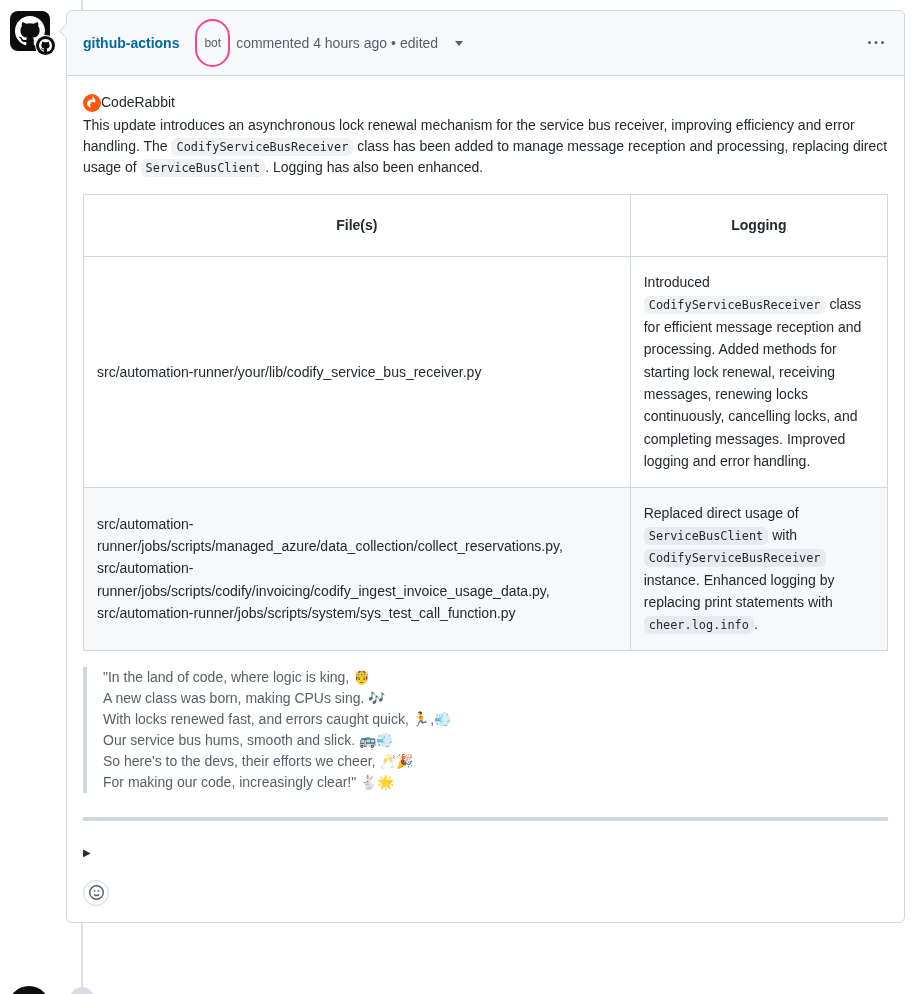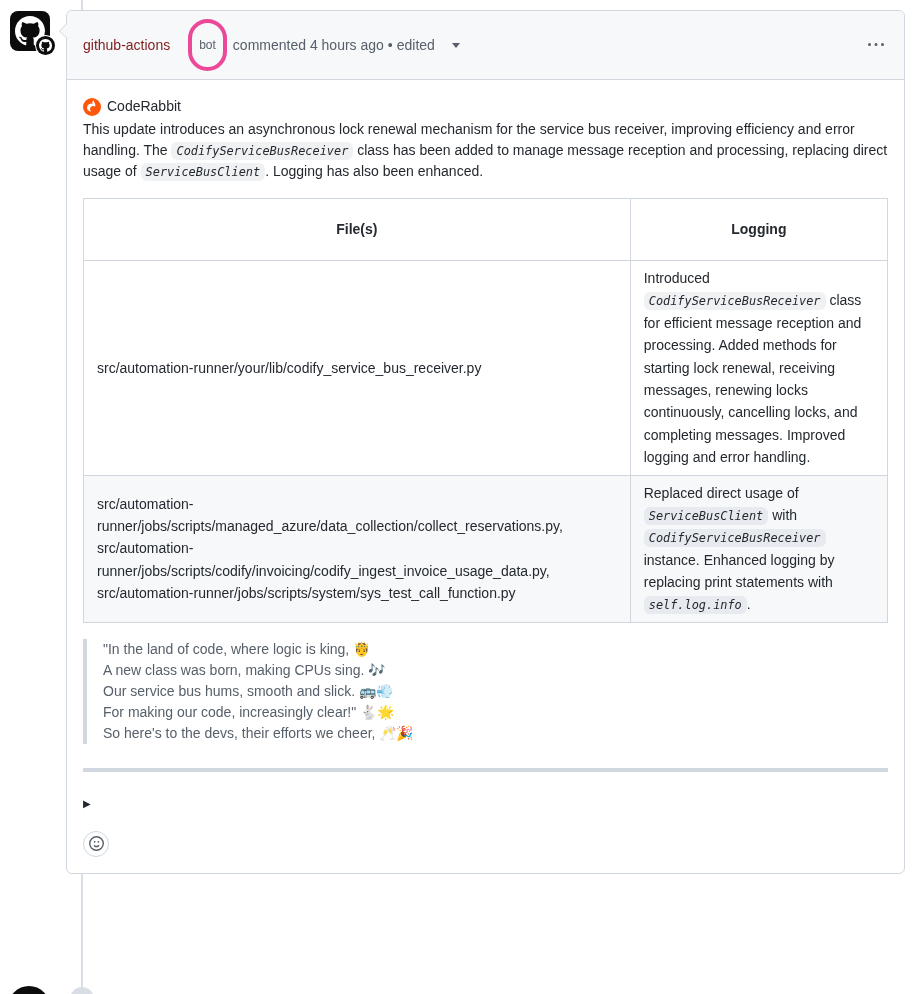--- a/index.html
+++ b/index.html
@@ -46,61 +46,61 @@
   }
   .caret-outer { left: -8px; border-color: transparent #d0d7de transparent transparent; }
   .caret-inner { left: -7px; border-color: transparent #f6f8fa transparent transparent; }
 
   .comment-header {
     background: #f6f8fa; border-bottom: 1px solid #d0d7de;
     border-radius: 6px 6px 0 0;
     padding: 8px 16px; display: flex; align-items: center;
     font-size: 14px; color: #57606a; line-height: 22px;
   }
-  .username { font-weight: 400; color: #7f1d1d; margin-right: 6px; text-decoration: none; }
+  .username { font-weight: 700; color: #0369a1; margin-right: 16px; text-decoration: none; }
   .bot-badge {
-    border: 4px solid #ec4899; border-radius: 2em; padding: 13px 7px;
-    font-size: 12px; line-height: 18px; color: #57606a; margin-right: 6px; margin-left: 12px;
+    border: 2px solid #ec4899; border-radius: 2em; padding: 13px 7px;
+    font-size: 12px; line-height: 18px; color: #57606a; margin-right: 6px;
   }
   .header-muted { margin-right: 4px; }
   .edited-toggle { display: inline-flex; align-items: center; gap: 15px; cursor: pointer; }
   .caret-down {
     width: 0; height: 0; display: inline-block;
     border-left: 4px solid transparent; border-right: 4px solid transparent;
     border-top: 5px solid #57606a; margin-left: 2px;
   }
   .header-spacer { flex: 1; }
   .kebab-btn { background: none; border: none; padding: 2px 4px; cursor: pointer; }
   .kebab-btn svg { fill: #57606a; width: 16px; height: 16px; display: block; }
 
   
   .comment-body { padding: 16px; font-size: 14px; line-height: 1.5; }
 
-  .cr-line { display: flex; align-items: center; gap: 6px; margin-bottom: 2px; }
+  .cr-line { display: flex; align-items: center; margin-bottom: 2px; }
   .cr-line svg { width: 18px; height: 18px; }
   .cr-label { font-size: 14px; color: #24292f; }
 
   h2.md-h2 {
     font-size: 20px; font-weight: 700; margin: 24px 0 16px;
     padding-bottom: 8px; border-bottom: 1px solid #d8dee4; line-height: 1.25;
   }
   p.md-p { margin: 0 0 16px; }
 
   code.inline-code {
     font-family: "DejaVu Sans Mono", "Liberation Mono", monospace;
     font-size: 85%; background: rgba(175,184,193,0.2);
-    padding: 2px 5px; border-radius: 6px; white-space: pre-wrap; font-style: italic;
+    padding: 2px 5px; border-radius: 6px; white-space: pre-wrap;
   }
 
   table.changes-table {
     width: 100%; border-collapse: collapse; margin: 0 0 16px;
     font-size: 14px;
   }
   table.changes-table th, table.changes-table td {
-    border: 1px solid #d0d7de; padding: 6px 13px;
+    border: 1px solid #d0d7de; padding: 14px 13px;
   }
   table.changes-table th { font-weight: 700; text-align: center; padding: 20px 13px; }
   table.changes-table td { vertical-align: middle; overflow-wrap: break-word; line-height: 1.6; }
   table.changes-table col.c-files { width: 68%; }
   table.changes-table col.c-summary { width: 32%; }
   table.changes-table tbody tr:nth-child(2n) { background: #f6f8fa; }
 
   blockquote.poem {
     margin: 16px 0 16px; padding: 0 16px; color: #57606a;
     border-left: 4px solid #d0d7de;
@@ -192,31 +192,32 @@
           <th>Logging</th>
         </tr>
       </thead>
       <tbody>
           <tr>
             <td>src/automation-runner/your/lib/codify_service_bus_receiver.py</td>
             <td>Introduced <code class="inline-code">CodifyServiceBusReceiver</code> class for efficient message reception and processing. Added methods for starting lock renewal, receiving messages, renewing locks continuously, cancelling locks, and completing messages. Improved logging and error handling.</td>
           </tr>
           <tr>
             <td>src/automation-runner/jobs/scripts/managed_azure/data_collection/collect_reservations.py, src/automation-runner/jobs/scripts/codify/invoicing/codify_ingest_invoice_usage_data.py, src/automation-runner/jobs/scripts/system/sys_test_call_function.py</td>
-            <td>Replaced direct usage of <code class="inline-code">ServiceBusClient</code> with <code class="inline-code">CodifyServiceBusReceiver</code> instance. Enhanced logging by replacing print statements with <code class="inline-code">self.log.info</code>.</td>
+            <td>Replaced direct usage of <code class="inline-code">ServiceBusClient</code> with <code class="inline-code">CodifyServiceBusReceiver</code> instance. Enhanced logging by replacing print statements with <code class="inline-code">cheer.log.info</code>.</td>
           </tr>
         </tbody>
     </table>
 
     <blockquote class="poem" id="poem">
         <div class="poem-line">"In the land of code, where logic is king, 🤴</div>
         <div class="poem-line">A new class was born, making CPUs sing. 🎶</div>
+        <div class="poem-line">With locks renewed fast, and errors caught quick, 🏃,💨</div>
         <div class="poem-line">Our service bus hums, smooth and slick. 🚌💨</div>
+        <div class="poem-line">So here's to the devs, their efforts we cheer, 🥂🎉</div>
         <div class="poem-line">For making our code, increasingly clear!" 🐇🌟</div>
-        <div class="poem-line">So here's to the devs, their efforts we cheer, 🥂🎉</div>
       </blockquote>
 
     <hr class="md-hr">
 
     <details class="pro">
       <summary>
         <span class="disclosure-tri">▶</span>
       </summary>
     </details>
 

